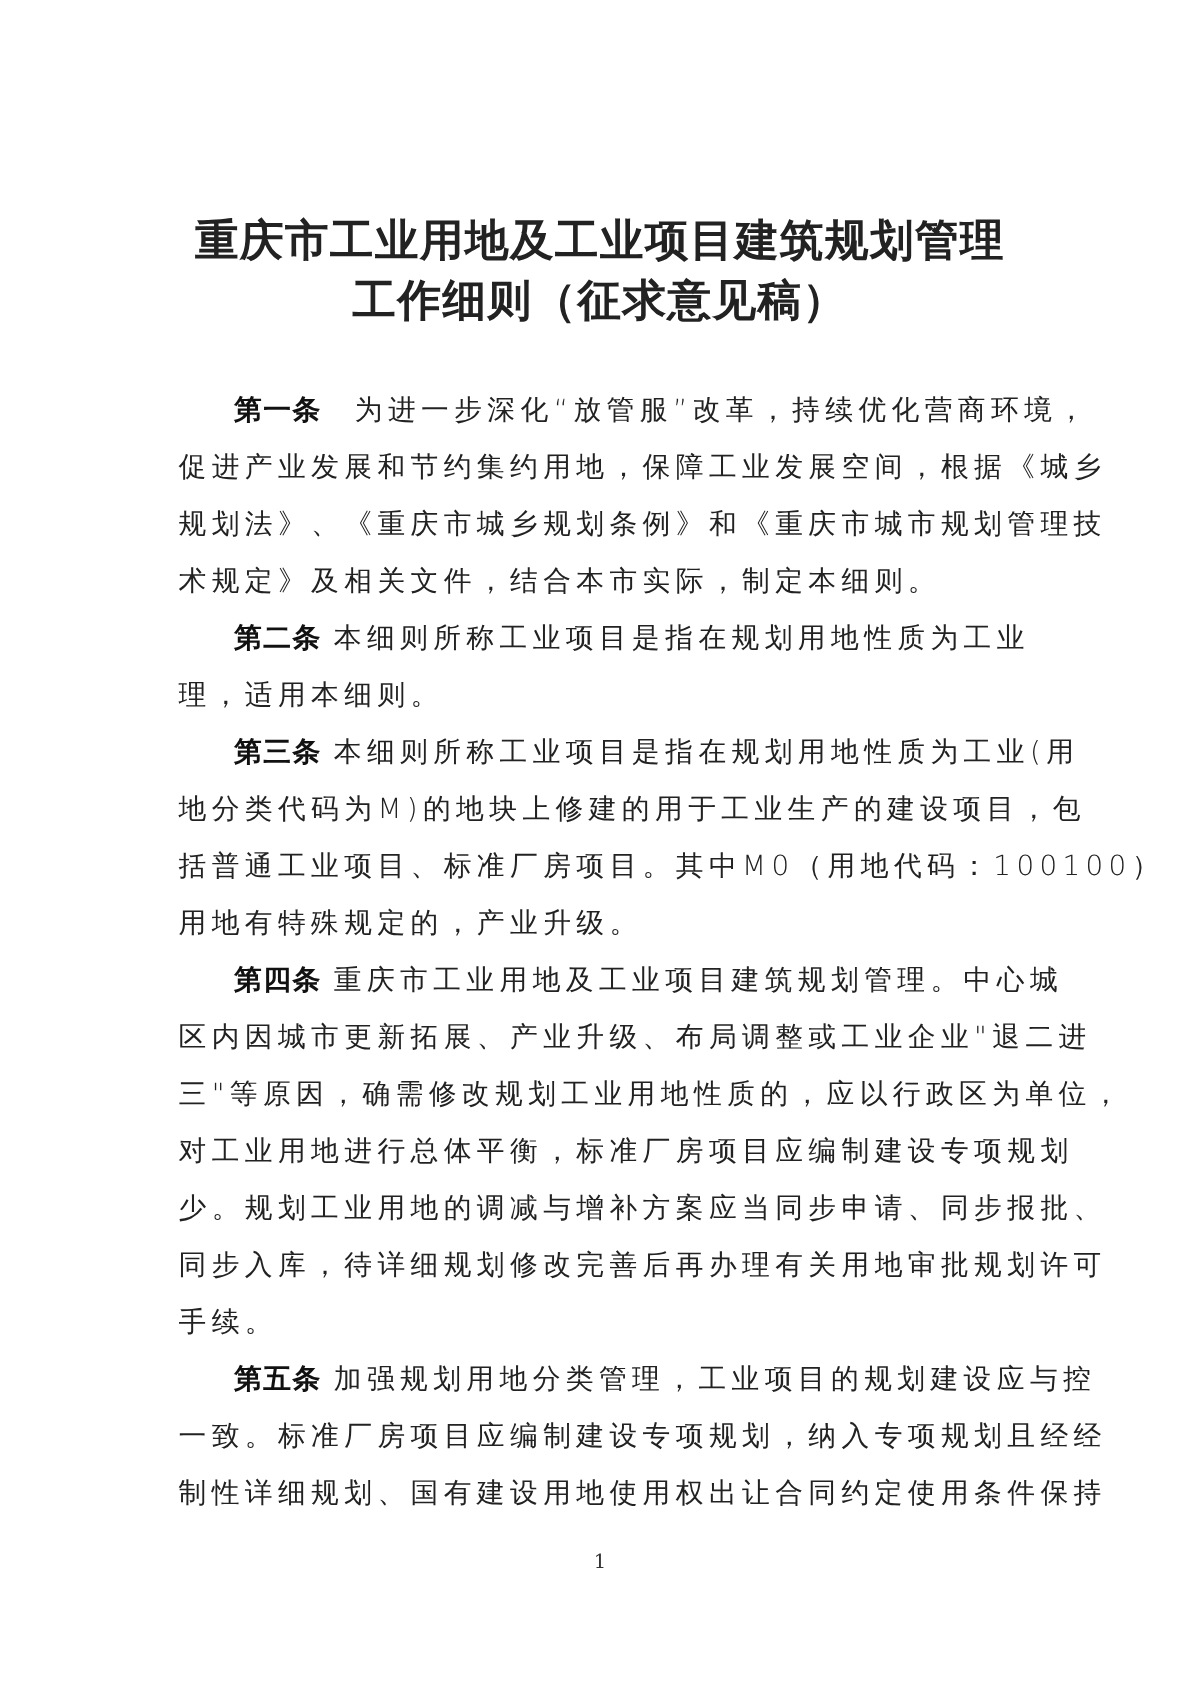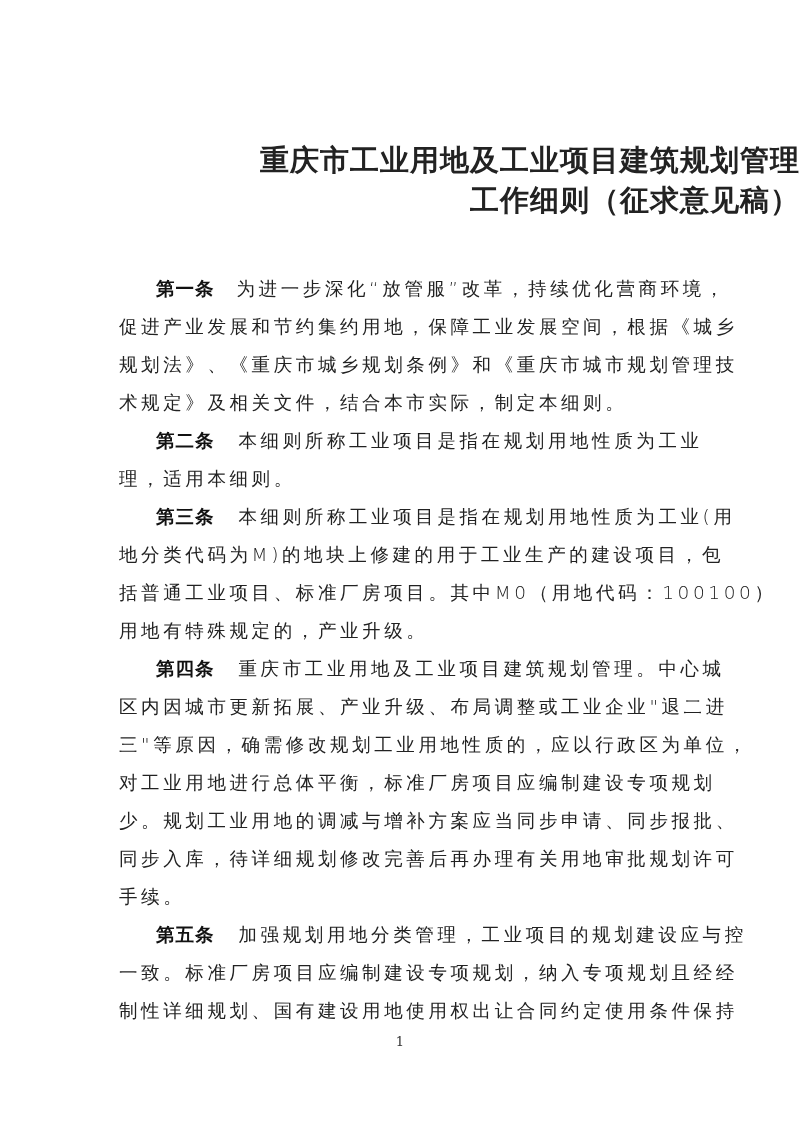--- a/index.html
+++ b/index.html
@@ -18,53 +18,53 @@
     .page {
       position: absolute;
       left: 0; top: 0;
       width: 800px; height: 1132px;
       background: #fff;
     }
     .title {
       position: absolute;
       left: 0;
       width: 800px;
-      text-align: right;
+      text-align: center;
       font-family: "DejaVu Serif", "Liberation Serif", serif;
       font-weight: bold;
       font-size: 29px;
       letter-spacing: 1px;
       color: #222;
       line-height: 40px;
     }
     .title.l1 { top: 140px; }
     .title.l2 { top: 180px; }
     .body {
       position: absolute;
       left: 119px;
-      top: 270px;
+      top: 255px;
       width: 566px;
     }
     .line {
       height: 38px;
       line-height: 38px;
       font-size: 18.5px;
       white-space: nowrap;
       letter-spacing: 3.6px;
       color: #222;
       font-family: "DejaVu Sans", "Liberation Sans", sans-serif;
       font-weight: 300;
     }
     .line.indent { padding-left: 37px; }
     .art {
       font-family: "DejaVu Serif", "Liberation Serif", serif;
       font-weight: bold;
       letter-spacing: 1px;
       color: #111;
-      margin-right: 24px;
+      margin-right: 8px;
     }
     .art.wide { margin-right: 22px; }
     .page-number {
       position: absolute;
       left: 0;
       width: 800px;
       top: 1034px;
       text-align: center;
       font-size: 13px;
       color: #333;

